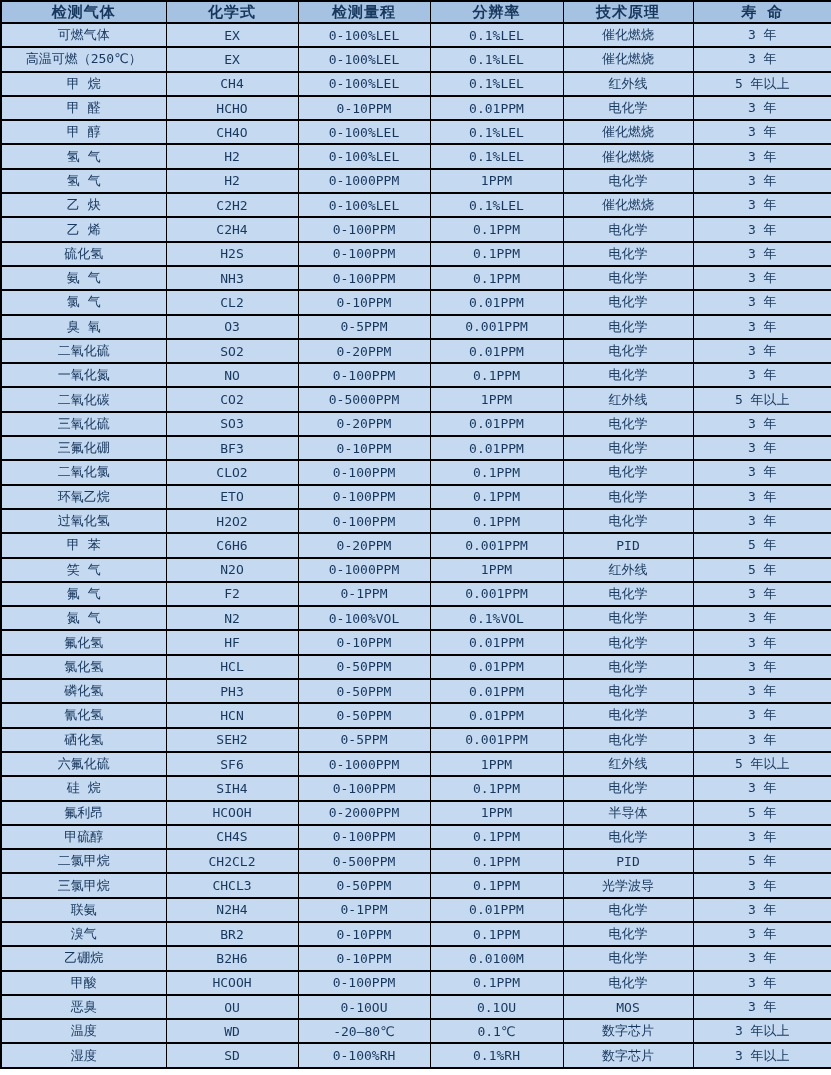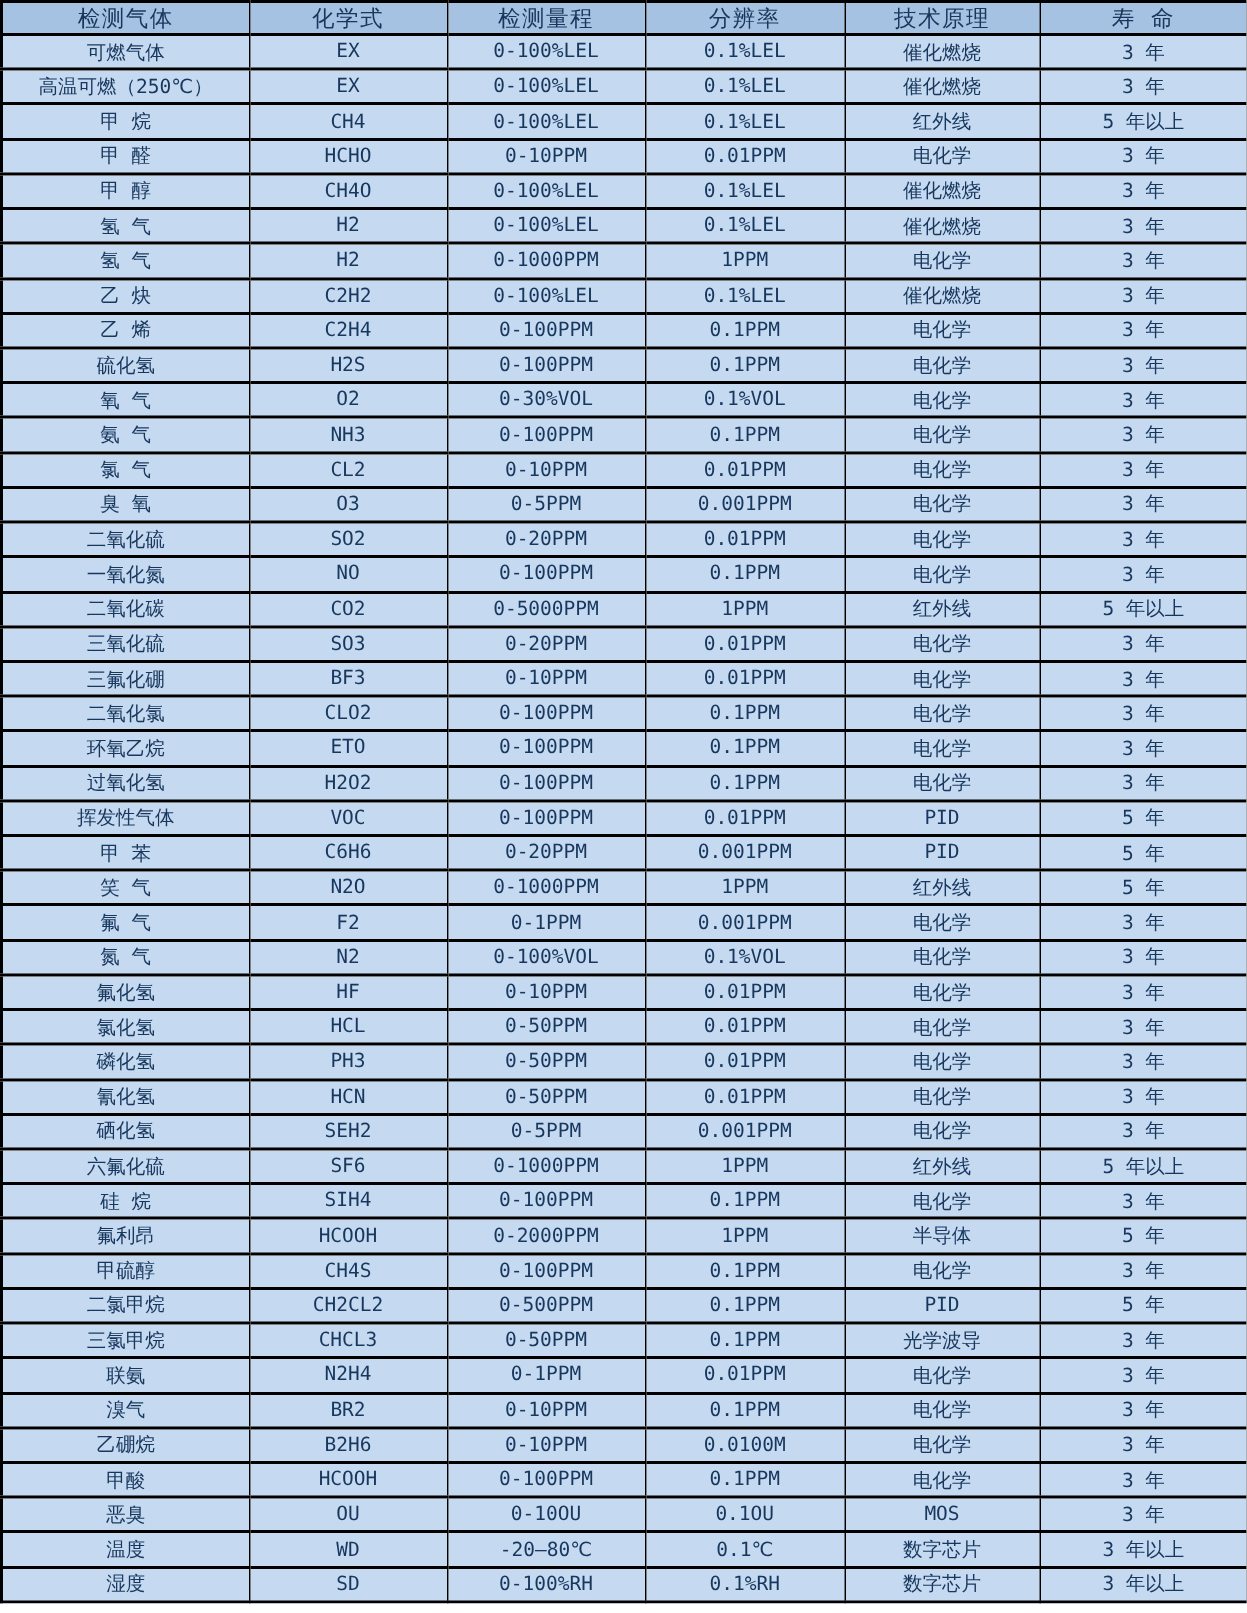--- a/index.html
+++ b/index.html
@@ -35,21 +35,21 @@
     text-align: center;
     vertical-align: middle;
     padding: 0 2px;
     overflow: hidden;
     white-space: nowrap;
     color: var(--text-color);
   }
   thead th {
     background: var(--header-bg);
     font-size: 15px;
-    font-weight: normal;
+    font-weight: bold;
     height: 22px;
     letter-spacing: 1px;
   }
   tbody td {
     background: var(--row-bg);
     font-size: 13px;
     font-weight: normal;
     height: 21px;
   }
 </style>
@@ -150,28 +150,20 @@
       </tr>
       <tr>
         <td>硫化氢</td>
         <td>H2S</td>
         <td>0-100PPM</td>
         <td>0.1PPM</td>
         <td>电化学</td>
         <td>3 年</td>
       </tr>
       <tr>
-        <td>氧 气</td>
-        <td>O2</td>
-        <td>0-30%VOL</td>
-        <td>0.1%VOL</td>
-        <td>电化学</td>
-        <td>3 年</td>
-      </tr>
-      <tr>
         <td>氨 气</td>
         <td>NH3</td>
         <td>0-100PPM</td>
         <td>0.1PPM</td>
         <td>电化学</td>
         <td>3 年</td>
       </tr>
       <tr>
         <td>氯 气</td>
         <td>CL2</td>
@@ -246,28 +238,20 @@
       </tr>
       <tr>
         <td>过氧化氢</td>
         <td>H2O2</td>
         <td>0-100PPM</td>
         <td>0.1PPM</td>
         <td>电化学</td>
         <td>3 年</td>
       </tr>
       <tr>
-        <td>挥发性气体</td>
-        <td>VOC</td>
-        <td>0-100PPM</td>
-        <td>0.01PPM</td>
-        <td>PID</td>
-        <td>5 年</td>
-      </tr>
-      <tr>
         <td>甲 苯</td>
         <td>C6H6</td>
         <td>0-20PPM</td>
         <td>0.001PPM</td>
         <td>PID</td>
         <td>5 年</td>
       </tr>
       <tr>
         <td>笑 气</td>
         <td>N2O</td>

